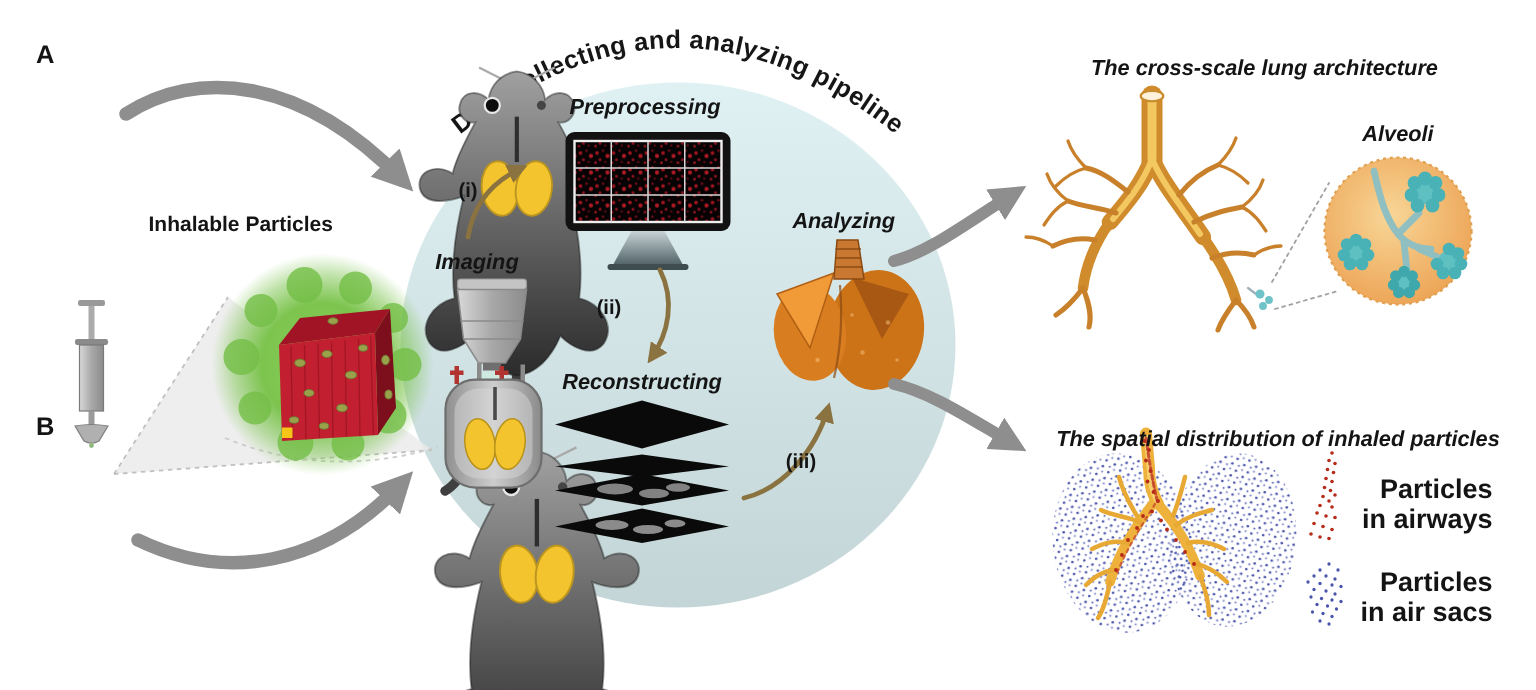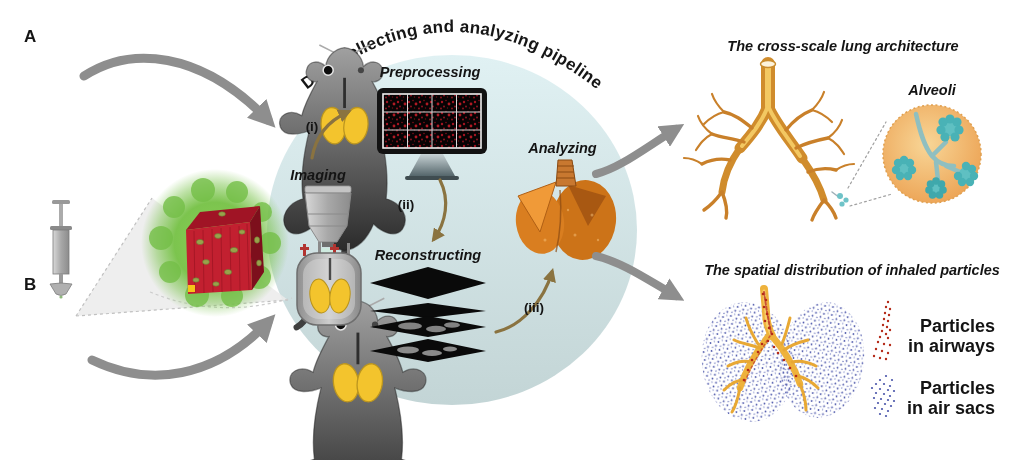--- a/index.html
+++ b/index.html
@@ -2,21 +2,21 @@
 <html><head>
 <meta charset="utf-8">
 <style>
   html,body{margin:0;padding:0;background:#fff;}
   .stage{position:relative;width:1024px;height:460px;background:#ffffff;overflow:hidden;
          font-family:"Liberation Sans", sans-serif;}
   .gfx{position:absolute;left:0;top:0;}
   .lbl{position:absolute;color:#141414;font-weight:bold;text-align:center;line-height:1.12;}
   .panel-letter{font-size:17px;}
   .title14{font-size:14.5px;font-style:italic;}
-  .title14.nw{white-space:nowrap;}
+  .title14.nw{white-space:nowrap;margin-top:23px;}
   .step{font-size:13.5px;}
   .legend-lbl{font-size:18px;text-align:right;}
   .two-line{font-size:14px;}
 </style>
 </head>
 <body>
 
 <div class="stage">
 
 <svg class="gfx" width="1024" height="460" viewBox="0 0 1024 460">
@@ -441,20 +441,21 @@
         <circle cx="888" cy="411" r="1.1"></circle>
         <circle cx="880" cy="414" r="1.1"></circle>
     <circle cx="886" cy="416" r="1.1"></circle>
   </g>
 </svg>
 
 <div class="lbl panel-letter" style="left:24px;top:27px;">A</div>
 <div class="lbl panel-letter" style="left:24px;top:275px;">B</div>
 
 <div class="lbl two-line" style="left:78px;top:142px;width:165px;">
+  <div>Inhalable Particles</div>
 </div>
 
 <div class="lbl title14" style="left:277px;top:167px;width:82px;">Imaging</div>
 <div class="lbl title14" style="left:368px;top:64px;width:124px;">Preprocessing</div>
 <div class="lbl title14" style="left:366px;top:247px;width:124px;">Reconstructing</div>
 <div class="lbl title14" style="left:505px;top:140px;width:115px;">Analyzing</div>
 <div class="lbl step" style="left:296px;top:119px;width:32px;">(i)</div>
 <div class="lbl step" style="left:388px;top:197px;width:36px;">(ii)</div>
 <div class="lbl step" style="left:512px;top:300px;width:44px;">(iii)</div>
 

